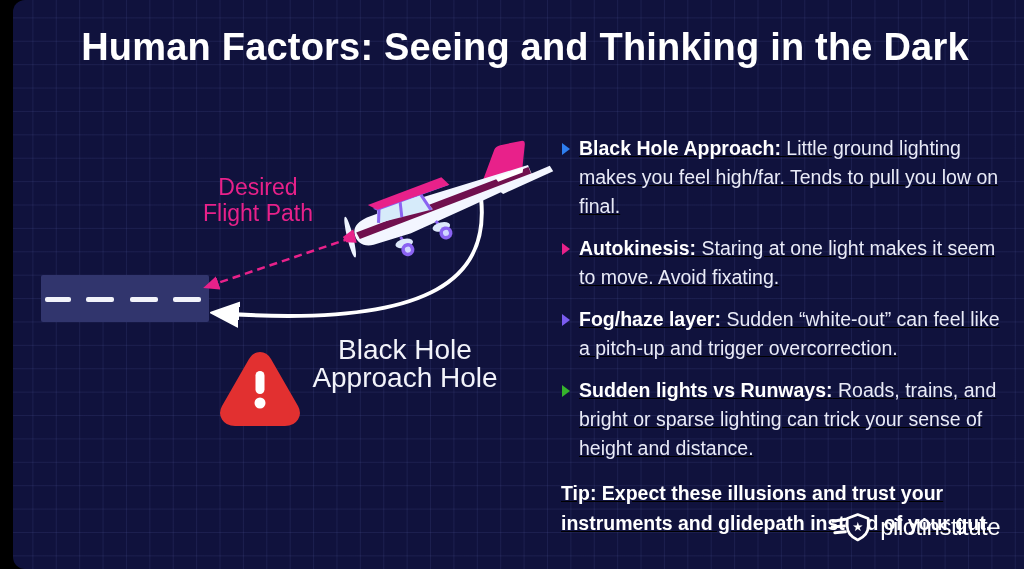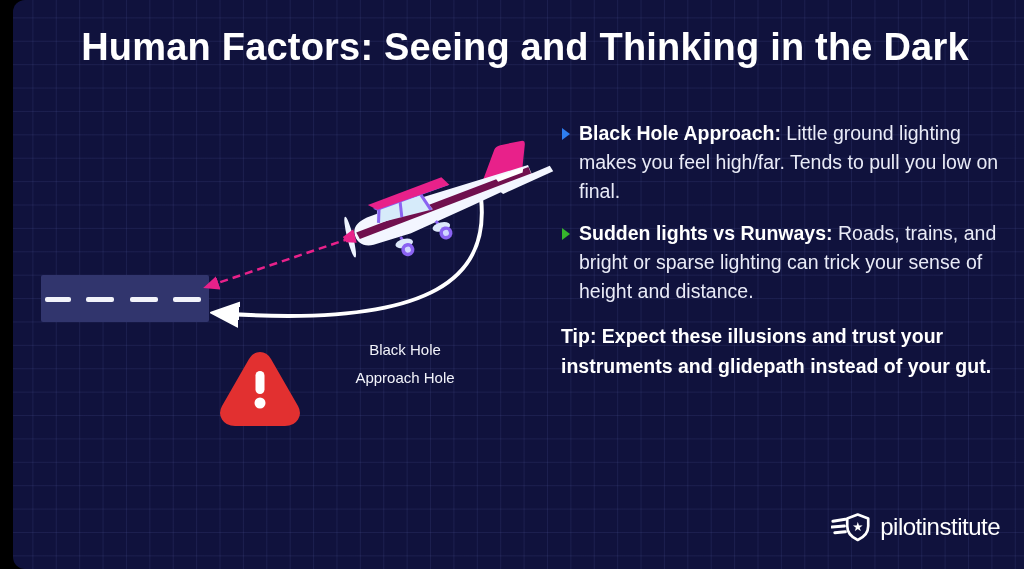--- a/index.html
+++ b/index.html
@@ -14,22 +14,22 @@
     background-position:-4px -6px;
     margin-left:13px;
   }
   .title {
     position:absolute; top:26px; left:0; width:100%;
     text-align:center; color:#ffffff; font-size:38px; font-weight:bold; letter-spacing:0.2px;
   }
   .illustration { position:absolute; left:0; top:0; width:1024px; height:569px; }
   .label { position:absolute; text-align:center; }
   .label-desired { left:155px; top:174px; width:180px; color:#e8218a; font-size:23px; line-height:26px; font-weight:500; }
-  .label-approach { left:292px; top:336px; width:200px; color:#f2f3fa; font-size:15px; line-height:28px; }
-  .content { position:absolute; left:548px; top:119px; width:440px; }
+  .label-approach { left:292px; top:336px; width:200px; color:#f2f3fa; font-size:28px; line-height:28px; }
+  .content { position:absolute; left:548px; top:134px; width:440px;text-decoration:underline; }
   .bullet { display:flex; margin-bottom:13px; color:#e9ebf7; font-size:19.5px; line-height:29px; }
   .bullet .marker { flex:0 0 auto; margin:8px 8px 0 0; }
   .bullet strong { color:#ffffff; }
   .tip { margin-top:15px; color:#ffffff; font-weight:bold; font-size:19.5px; line-height:30px; }
   .logo { position:absolute; right:37px; bottom:27px; display:flex; align-items:center; gap:7px; }
   .logo-text { color:#ffffff; font-size:24px; font-weight:normal; letter-spacing:-0.5px; }
 </style>
 </head>
 <body>
 
@@ -83,35 +83,51 @@
       <polygon points="-12,-2 0,-7 0,7 -10,4" fill="#e8218a"></polygon>
     </g>
 
     <g>
       <path d="M 247 352 q 7 0 11 7 l 27 47 q 4 7 0 13.5 q -4 6.5 -13 6.5 l -50 0 q -9 0 -13 -6.5 q -4 -6.5 0 -13.5 l 27 -47 q 4 -7 11 -7 z" fill="#e23030"></path>
       <rect x="242.5" y="371" width="9" height="23" rx="4.5" fill="#ffffff"></rect>
       <circle cx="247" cy="403" r="5.5" fill="#ffffff"></circle>
     </g>
   </svg>
 
+  <div class="label label-desired">
+    <div>Desired</div>
+    <div>Flight Path</div>
+  </div>
   <div class="label label-approach">
     <div>Black Hole</div>
     <div>Approach Hole</div>
   </div>
 
   <div class="content">
 
     <div class="bullet">
       <svg class="marker" width="10" height="14" viewBox="0 0 10 14">
         <polygon points="1,1 9,7 1,13" fill="#2e7ef0"></polygon>
       </svg>
       <div><strong>Black Hole Approach:</strong> <span>Little ground lighting makes you feel high/far. Tends to pull you low on final.</span></div>
     </div>
 
+    <div class="bullet">
+      <svg class="marker" width="10" height="14" viewBox="0 0 10 14">
+        <polygon points="1,1 9,7 1,13" fill="#e8218a"></polygon>
+      </svg>
+      <div><strong>Autokinesis:</strong> <span>Staring at one light makes it seem to move. Avoid fixating.</span></div>
+    </div>
 
+    <div class="bullet">
+      <svg class="marker" width="10" height="14" viewBox="0 0 10 14">
+        <polygon points="1,1 9,7 1,13" fill="#7b5cf0"></polygon>
+      </svg>
+      <div><strong>Fog/haze layer:</strong> <span>Sudden “white-out” can feel like a pitch-up and trigger overcorrection.</span></div>
+    </div>
 
     <div class="bullet">
       <svg class="marker" width="10" height="14" viewBox="0 0 10 14">
         <polygon points="1,1 9,7 1,13" fill="#35b42c"></polygon>
       </svg>
       <div><strong>Sudden lights vs Runways:</strong> <span>Roads, trains, and bright or sparse lighting can trick your sense of height and distance.</span></div>
     </div>
 
     <p class="tip">Tip: Expect these illusions and trust your instruments and glidepath instead of your gut.</p>
   </div>

